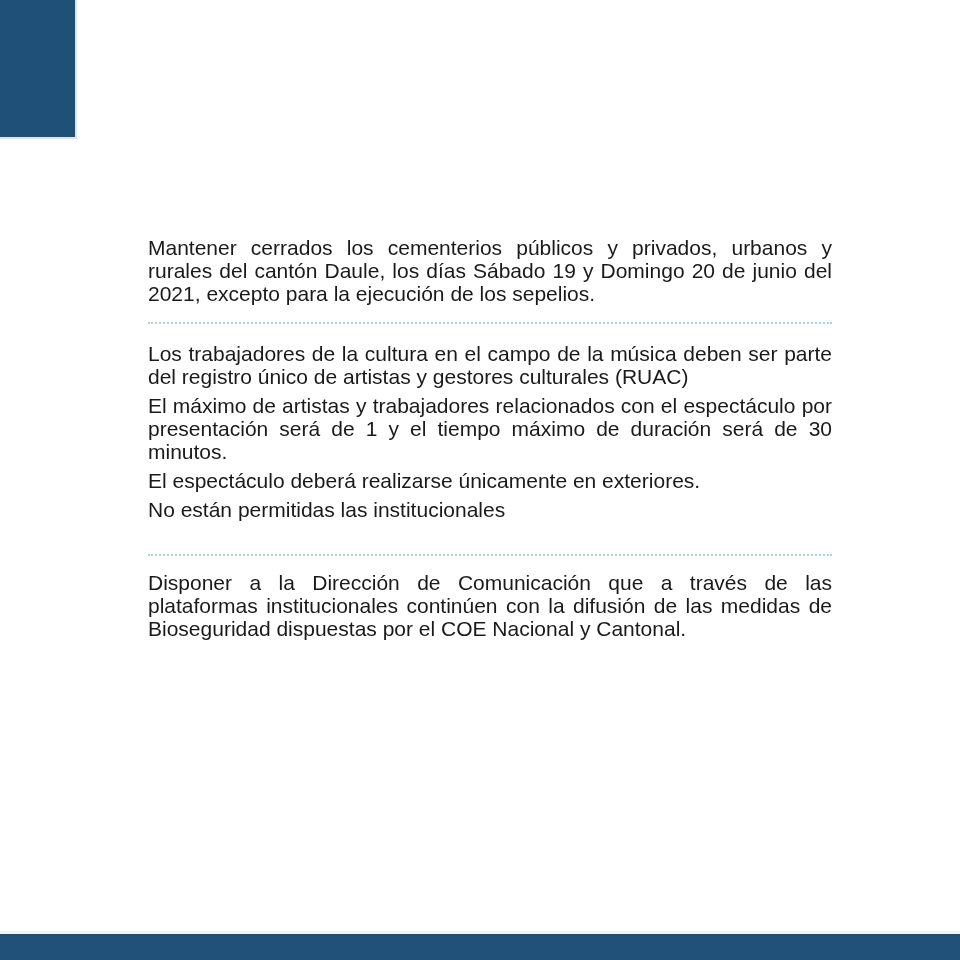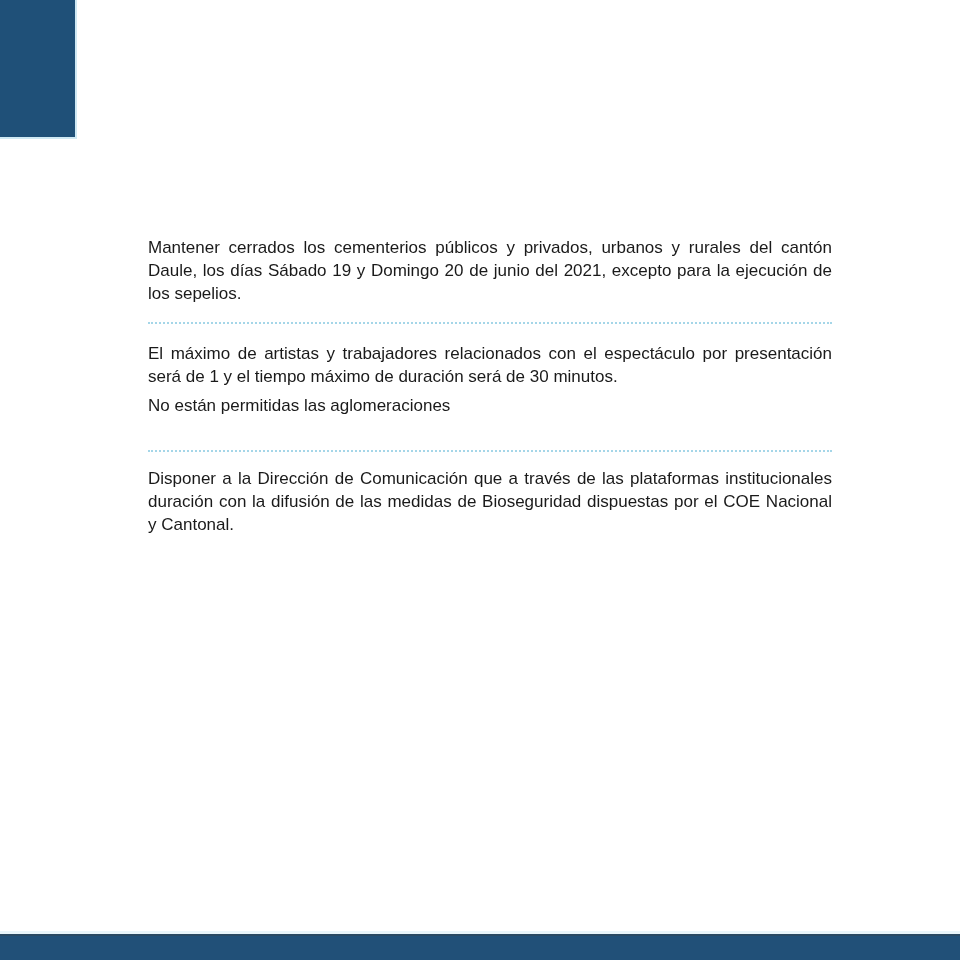--- a/index.html
+++ b/index.html
@@ -32,21 +32,21 @@
     height: 24px;
     background: #215078;
     border-top: 2px solid #2a4a63;
     box-shadow: 0 -3px 0 #e9f5fa;
   }
   .doc {
     position: absolute;
     left: 148px;
     top: 236px;
     width: 684px;
-    font-size: 17px;
+    font-size: 21px;
     line-height: 23px;
     color: #1a1a1a;
     text-align: justify;
   }
   .doc p {
     margin: 0;
   }
   .gap-s { margin-top: 6px !important; }
   .divider {
     border: 0;
@@ -66,25 +66,27 @@
 
 <div class="doc">
 
   <section>
     <p>Mantener cerrados los cementerios públicos y privados, urbanos y rurales del cantón Daule, los días Sábado 19 y Domingo 20 de junio del 2021,  excepto para la ejecución de los sepelios.</p>
   </section>
 
   <hr class="divider">
 
   <section>
+    <p class="gap-s">Los trabajadores de la cultura en el campo de la música deben ser parte del registro único de artistas y gestores culturales (RUAC)</p>
     <p class="gap-s">El máximo de artistas y trabajadores relacionados con el espectáculo por presentación será de 1 y el tiempo máximo de duración será de 30 minutos.</p>
-    <p class="gap-s">No están permitidas las aglomeraciones</p>
+    <p class="gap-s">El espectáculo deberá realizarse únicamente en exteriores.</p>
+    <p class="gap-s">No están permitidas las institucionales</p>
   </section>
 
   <hr class="divider pre-footer">
 
   <section>
-    <p>Disponer a la Dirección de Comunicación que a través de las plataformas institucionales duración con la difusión de las medidas de Bioseguridad dispuestas por el COE Nacional y Cantonal.</p>
+    <p>Disponer a la Dirección de Comunicación que a través de las plataformas institucionales continúen con la difusión de las medidas de Bioseguridad dispuestas por el COE Nacional y Cantonal.</p>
   </section>
 
 </div>
 
 <div class="footer-bar"></div>
 
 </body></html>

